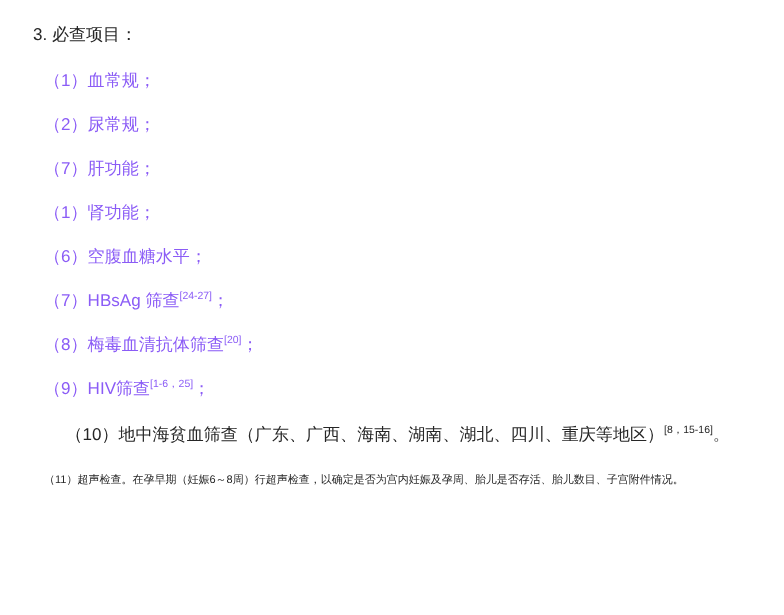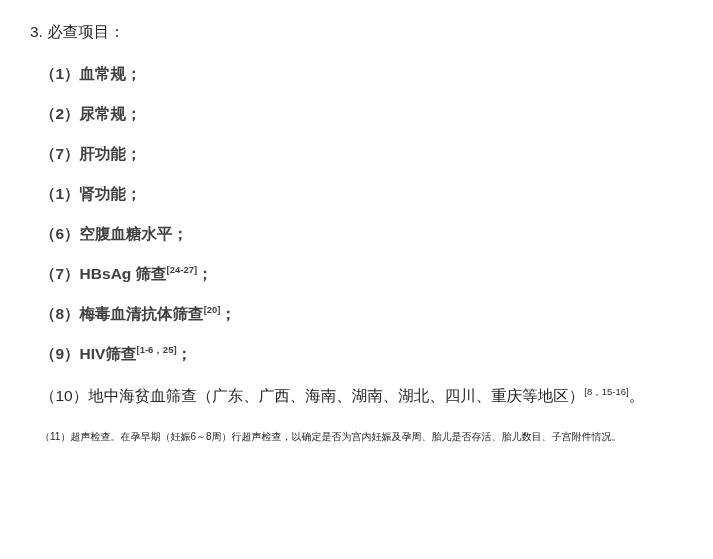--- a/index.html
+++ b/index.html
@@ -26,28 +26,28 @@
     line-height: 20px;
     margin: 0 0 21px 0;
     padding-left: 0px;
     color: #262626;
   }
   .item {
     font-size: 15.5px;
     line-height: 21px;
     margin: 0 0 19px 0;
     padding-left: 10px;
-    color: #404040;
-    font-weight: bold;
+    color: #8b5cf6;
   }
   .item-wide {
     padding-left: 10px;
     font-size: 15.5px;
     line-height: 26px;
     margin: 0 0 14px 0;
+    text-align: center;
   }
   .item-para {
     padding-left: 10px;
     font-size: 10px;
     line-height: 27px;
     margin: 0;
     text-align: justify;
   }
   sup {
     font-size: 9.5px;

